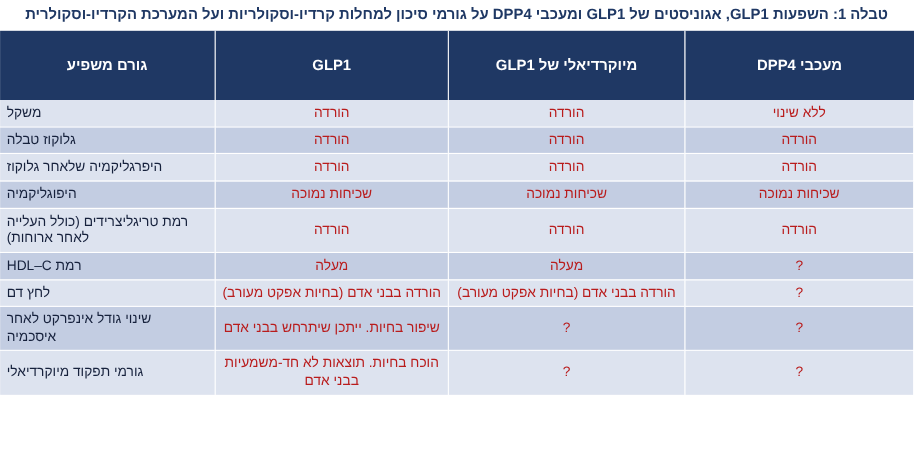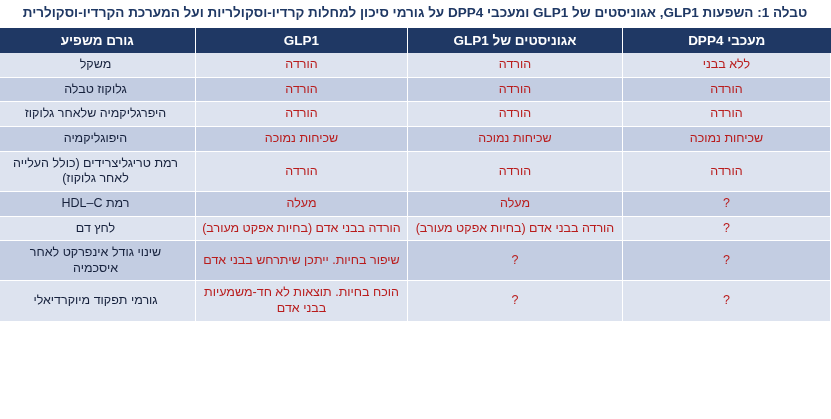--- a/index.html
+++ b/index.html
@@ -33,21 +33,21 @@
     text-align: center;
     padding: 4px 10px 6px 10px;
     direction: rtl;
   }
   thead th {
     background: #1f3864;
     color: #ffffff;
     font-size: 13.5px;
     font-weight: bold;
     text-align: center;
-    padding: 5px 6px;
+    padding: 24px 6px;
     border-right: 1px solid #ffffff;
     border-left: 1px solid #ffffff;
   }
   thead th:first-child { border-right: none; }
   thead th:last-child { border-left: none; }
 
   tbody td {
     font-size: 12.5px;
     color: #b91c1c;
     text-align: center;
@@ -55,21 +55,21 @@
     line-height: 1.25;
     border-bottom: 1px solid #ffffff;
     border-right: 1px solid #ffffff;
     border-left: 1px solid #ffffff;
     vertical-align: middle;
   }
   tbody tr.row-odd td { background: #dde3ef; }
   tbody tr.row-even td { background: #c3cde2; }
 
   tbody td.col-factor {
-    text-align: center;
+    text-align: left;
     padding-right: 10px;
     color: #16213c;
   }
   col.c-factor { width: 196px; }
   col.c-glp1   { width: 212px; }
   col.c-agon   { width: 215px; }
   col.c-dpp4   { width: 208px; }
 </style>
 </head>
 <body>
@@ -79,28 +79,28 @@
     <caption class="tbl-caption">טבלה 1: השפעות GLP1, אגוניסטים של GLP1 ומעכבי DPP4 על גורמי סיכון למחלות קרדיו-וסקולריות ועל המערכת הקרדיו-וסקולרית</caption>
     <colgroup>
       <col class="c-dpp4">
       <col class="c-agon">
       <col class="c-glp1">
       <col class="c-factor">
     </colgroup>
     <thead>
       <tr>
         <th>מעכבי DPP4</th>
-        <th>אגוניסטים של GLP1</th>
+        <th>מיוקרדיאלי של GLP1</th>
         <th>GLP1</th>
         <th>גורם משפיע</th>
       </tr>
     </thead>
     <tbody>
       <tr class="row-odd">
-        <td>ללא בבני</td>
+        <td>ללא שינוי</td>
         <td>הורדה</td>
         <td>הורדה</td>
         <td class="col-factor">משקל</td>
       </tr>
       <tr class="row-even">
         <td>הורדה</td>
         <td>הורדה</td>
         <td>הורדה</td>
         <td class="col-factor">גלוקוז טבלה</td>
       </tr>
@@ -113,21 +113,21 @@
       <tr class="row-even">
         <td>שכיחות נמוכה</td>
         <td>שכיחות נמוכה</td>
         <td>שכיחות נמוכה</td>
         <td class="col-factor">היפוגליקמיה</td>
       </tr>
       <tr class="row-odd">
         <td>הורדה</td>
         <td>הורדה</td>
         <td>הורדה</td>
-        <td class="col-factor">רמת טריגליצרידים (כולל העלייה לאחר גלוקוז)</td>
+        <td class="col-factor">רמת טריגליצרידים (כולל העלייה לאחר ארוחות)</td>
       </tr>
       <tr class="row-even">
         <td>?</td>
         <td>מעלה</td>
         <td>מעלה</td>
         <td class="col-factor">רמת HDL–C</td>
       </tr>
       <tr class="row-odd">
         <td>?</td>
         <td>הורדה בבני אדם (בחיות אפקט מעורב)</td>

